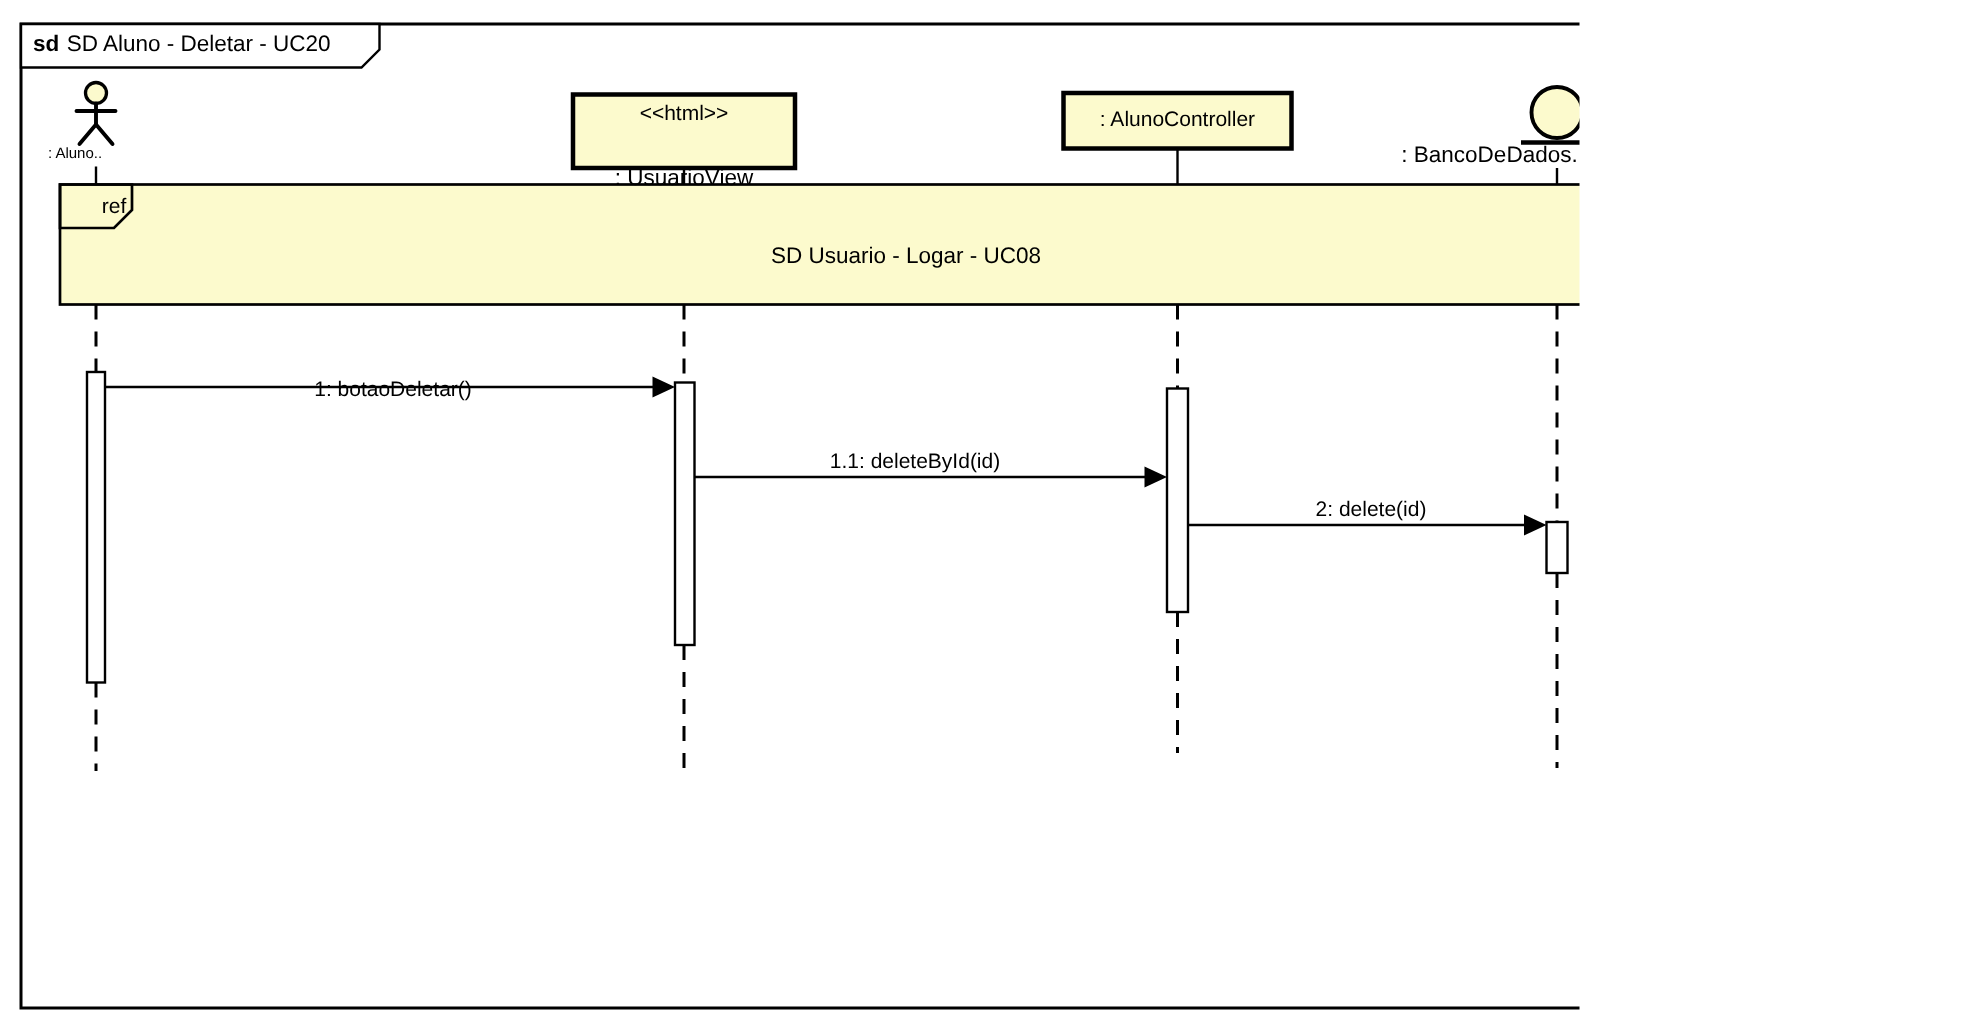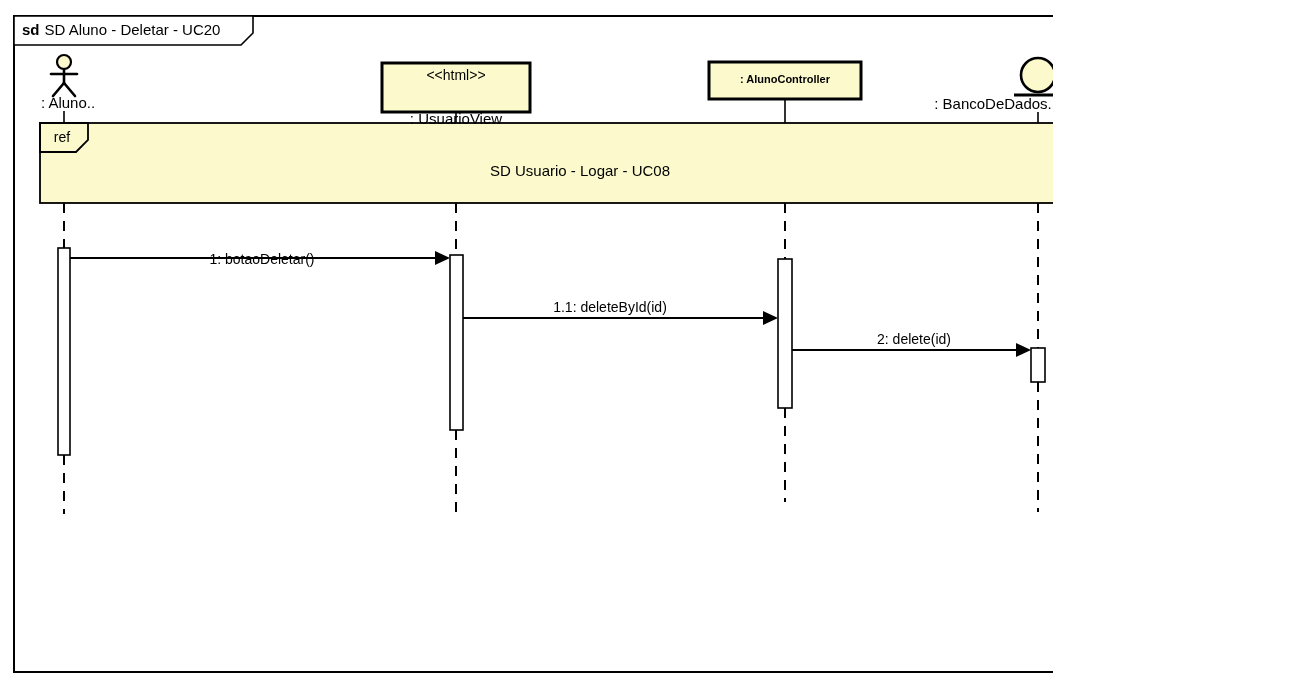--- a/index.html
+++ b/index.html
@@ -26,27 +26,27 @@
     line-height: 16px;
     white-space: nowrap;
     color: #000000;
   }
   .center { transform: translateX(-50%); text-align: right; }
   .frame-title {
     left: 22px; top: 21px;
     font-size: 15px; line-height: 18px;
   }
   .frame-title .kw { font-weight: bold; margin-right: 5px; }
-  .actor-label    { left: 68px;  top: 95px;  font-size: 15px; }
+  .actor-label    { left: 50px;  top: 95px;  font-size: 10px; }
   .view-stereo    { left: 456px; top: 67px;  }
   .view-name      { left: 456px; top: 85px;  font-size: 15px; margin-top: 26px; }
-  .ctrl-name      { left: 785px; top: 71px;  font-size: 11px; font-weight: bold; }
+  .ctrl-name      { left: 785px; top: 71px;  font-size: 14px; }
   .db-label       { left: 993px; top: 96px; font-size: 15px; }
-  .ref-kw         { left: 62px;  top: 129px; }
-  .ref-label      { left: 580px; top: 163px; font-size: 15px; }
+  .ref-kw         { left: 62px;  top: 129px; padding-left: 28px; }
+  .ref-label      { left: 604px; top: 163px; font-size: 15px; }
   .msg1-label     { left: 262px; top: 251px; }
   .msg2-label     { left: 610px; top: 299px; }
   .msg3-label     { left: 914px; top: 331px; }
 </style>
 </head>
 <body>
 
 <div class="stage">
 
   <svg viewBox="0 0 1312 686">

